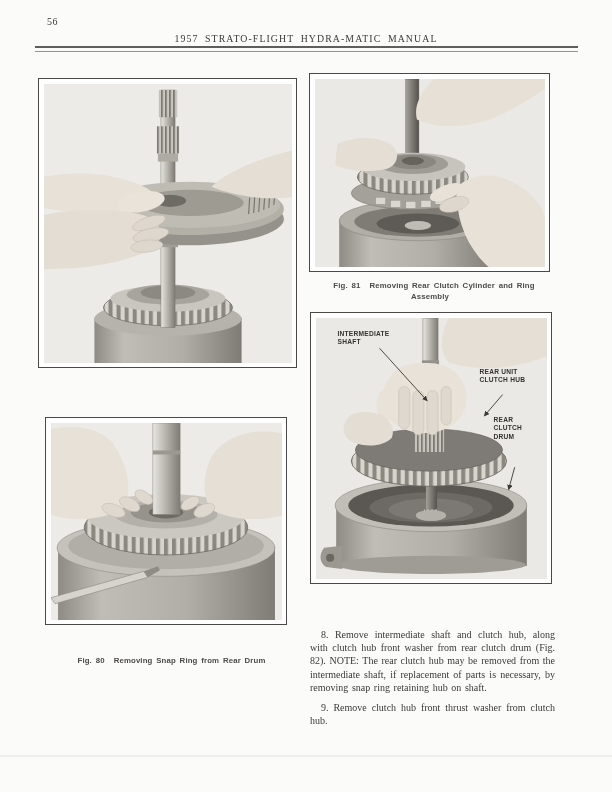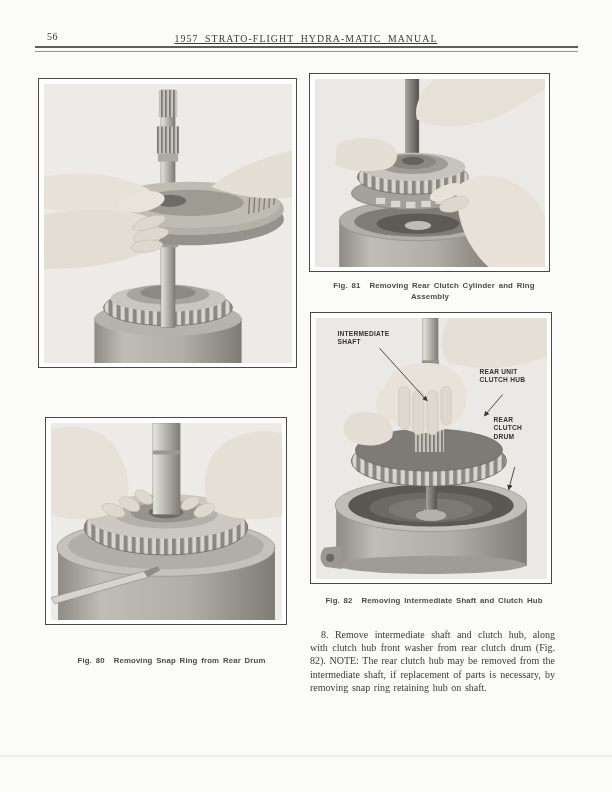--- a/index.html
+++ b/index.html
@@ -6,26 +6,26 @@
   html,body{margin:0;padding:0;}
   body{
     width:612px;height:792px;position:relative;overflow:hidden;
     background:var(--paper,#fbfbfa);
     font-family:"Liberation Serif", serif;
     color:var(--ink,#3a3936);
   }
   .abs{position:absolute;}
   
   .pagenum{
-    position:absolute;left:47px;top:31px;
+    position:absolute;left:47px;top:16px;
     font-size:10px;letter-spacing:.5px;color:var(--ink,#3a3936);
   }
   .htitle{
     position:absolute;left:0;right:0;top:33px;text-align:center;
-    font-size:9.8px;letter-spacing:1.1px;word-spacing:3px;color:var(--ink,#3a3936);text-decoration:underline;
+    font-size:9.8px;letter-spacing:1.1px;word-spacing:3px;color:var(--ink,#3a3936);
   }
   .hrule{
     position:absolute;left:35px;width:543px;top:46px;height:3px;
     border-top:2px solid #5f5e5a;border-bottom:1px solid #93928b;
   }
   
   .frame{
     position:absolute;box-sizing:border-box;
     border:1.4px solid var(--photo-frame,#4a4947);
     background:#ffffff;padding:4.5px;margin:0;
@@ -285,22 +285,20 @@
           <path d="M63,30 L110,82" marker-end="url(#ah)"></path>
           <path d="M185,76 L167,97" marker-end="url(#ah)"></path>
           <path d="M197,148 L191,170" marker-end="url(#ah)"></path>
         </g>
       </svg>
       <div class="callout" style="left:22px;top:12px;width:72px">INTERMEDIATE SHAFT</div>
       <div class="callout" style="left:164px;top:50px;width:64px">REAR UNIT CLUTCH HUB</div>
       <div class="callout" style="left:178px;top:98px;width:40px">REAR CLUTCH DRUM</div>
     </div>
   </figure>
-  <div class="caption" style="left:306px;width:248px;top:596px">
-    <span class="figlabel">Fig. 82</span><span>Removing Intermediate Shaft and Clutch Hub</span>
-  </div>
 
   <div class="steps" style="left:310px;top:628px;width:245px">
     <p>8. Remove intermediate shaft and clutch hub, along with clutch hub front washer from rear clutch drum (Fig. 82). NOTE: The rear clutch hub may be removed from the intermediate shaft, if replacement of parts is necessary, by removing snap ring retaining hub on shaft.</p>
+    <p>9. Remove clutch hub front thrust washer from clutch hub.</p>
   </div>
 
   <div class="page-edge"></div>
 </div>
 
 </body></html>

